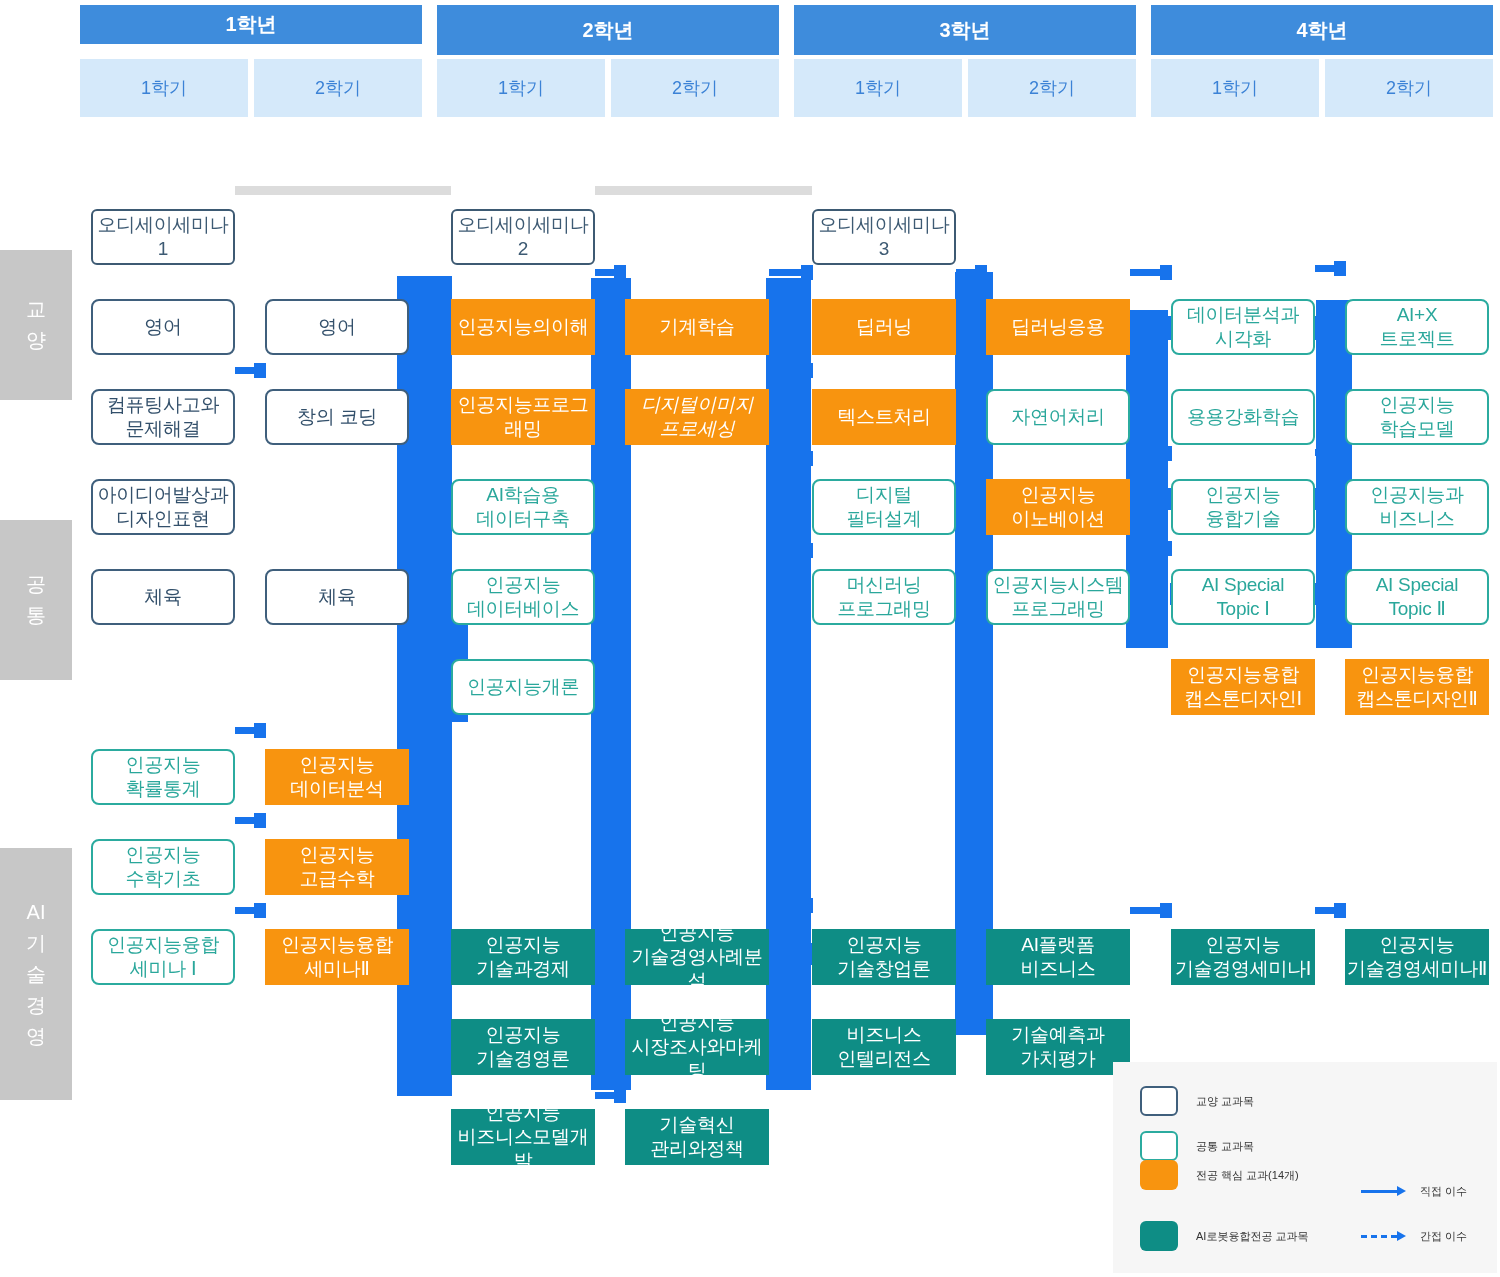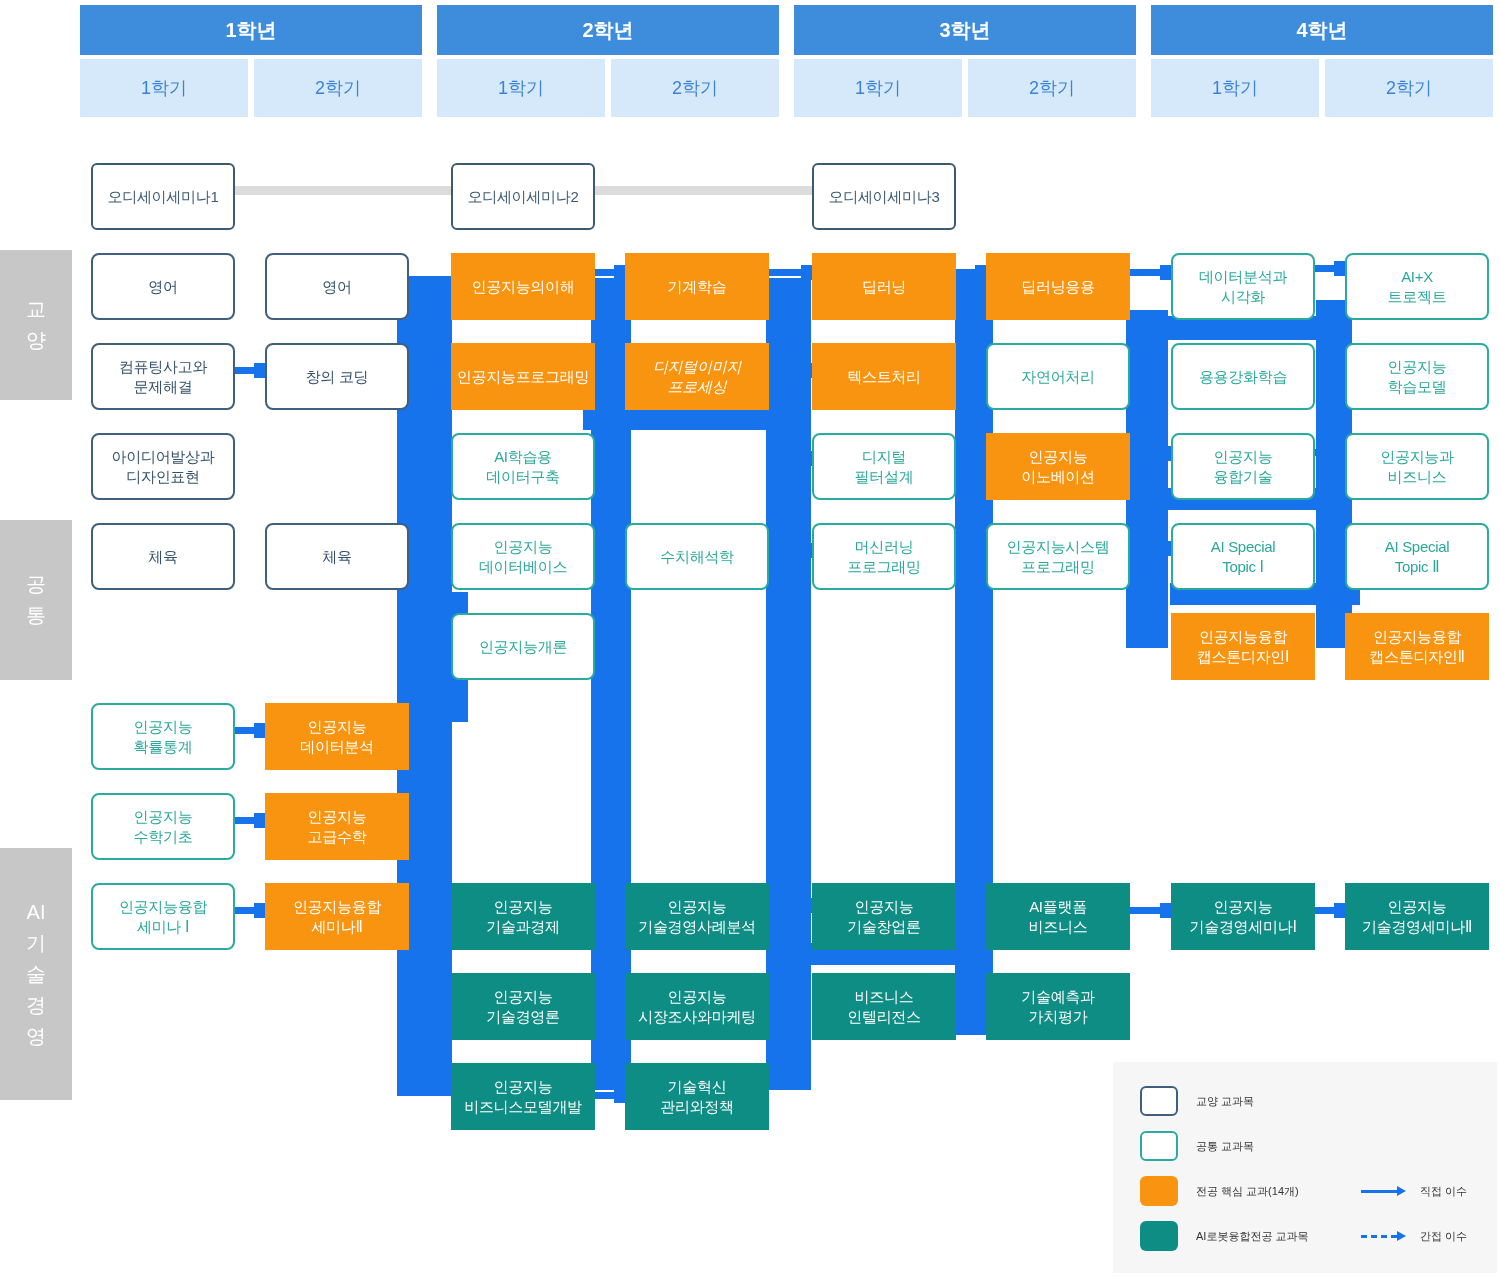--- a/index.html
+++ b/index.html
@@ -4,22 +4,22 @@
 <style>
   html,body{margin:0;padding:0;background:#fff;}
   .canvas{position:relative;width:1500px;height:1277px;background:#ffffff;overflow:hidden;
           font-family:"Liberation Sans","DejaVu Sans",sans-serif;}
   .abs{position:absolute;box-sizing:border-box;}
   .year-bar{background:#3E8CDC;color:#fff;font-size:20px;font-weight:bold;
             display:flex;align-items:center;justify-content:center;z-index:2;}
   .sem-bar{background:#D5E9FA;color:#3B82D6;font-size:18px;
            display:flex;align-items:center;justify-content:center;z-index:2;}
   .course{display:flex;align-items:center;justify-content:center;text-align:center;
-          font-size:15px;line-height:1.28;white-space:pre-line;letter-spacing:-0.3px;
-          width:144px;height:67px;z-index:3;font-weight:500;}
+          font-size:19px;line-height:1.28;white-space:pre-line;letter-spacing:-0.3px;
+          width:144px;height:56px;z-index:3;font-weight:500;margin-top:46px;}
   .course.liberal{background:#fff;border:2px solid #3F5F7C;border-radius:8px;color:#33506B;}
   .course.common{background:#fff;border:2px solid #2BAB9F;border-radius:8px;color:#2AA79B;}
   .course.core{background:#F8940F;color:#fff;}
   .course.tech{background:#0E8D85;color:#fff;}
   .course.odyssey{background:#fff;border:2px solid #3D5A73;border-radius:6px;color:#3D5A73;}
   .trunk{background:#1773EC;z-index:1;}
   .conn{background:#1773EC;height:7px;z-index:2;}
   .conn::after{content:"";position:absolute;right:0;top:-4px;width:12px;height:15px;background:#1773EC;}
   .grayline{background:#DCDCDC;z-index:0;}
   .section{background:#C7C7C7;color:#fff;display:flex;align-items:center;justify-content:center;
@@ -35,21 +35,21 @@
   .leg-arrow-row{position:absolute;display:flex;align-items:center;gap:14px;height:30px;}
   .leg-arrow{display:flex;align-items:center;}
   .leg-line{width:36px;height:3px;background:#1773EC;}
   .leg-line.dashed{height:0;background:none;border-top:3px dashed #1773EC;}
   .leg-head{width:0;height:0;border-left:9px solid #1773EC;border-top:5px solid transparent;border-bottom:5px solid transparent;}
 </style>
 </head>
 <body>
 
 <div class="canvas" id="canvas">
-    <div class="abs year-bar" style="left: 80px; top: 5px; width: 342px; height: 50px;">1학년</div>
+    <div class="abs year-bar" style="left: 80px; top: 5px; width: 342px; height: 39px;">1학년</div>
     <div class="abs sem-bar" style="left: 80px; top: 59px; width: 168px; height: 58px;">1학기</div>
     <div class="abs sem-bar" style="left: 254px; top: 59px; width: 168px; height: 58px;">2학기</div>
     <div class="abs year-bar" style="left: 437px; top: 5px; width: 342px; height: 50px;">2학년</div>
     <div class="abs sem-bar" style="left: 437px; top: 59px; width: 168px; height: 58px;">1학기</div>
     <div class="abs sem-bar" style="left: 611px; top: 59px; width: 168px; height: 58px;">2학기</div>
     <div class="abs year-bar" style="left: 794px; top: 5px; width: 342px; height: 50px;">3학년</div>
     <div class="abs sem-bar" style="left: 794px; top: 59px; width: 168px; height: 58px;">1학기</div>
     <div class="abs sem-bar" style="left: 968px; top: 59px; width: 168px; height: 58px;">2학기</div>
     <div class="abs year-bar" style="left: 1151px; top: 5px; width: 342px; height: 50px;">4학년</div>
     <div class="abs sem-bar" style="left: 1151px; top: 59px; width: 168px; height: 58px;">1학기</div>
@@ -134,21 +134,20 @@
     <div class="abs course core" style="left: 265px; top: 703px;">인공지능
 데이터분석</div>
     <div class="abs course core" style="left: 265px; top: 793px;">인공지능
 고급수학</div>
     <div class="abs course core" style="left: 265px; top: 883px;">인공지능융합
 세미나Ⅱ</div>
     <div class="abs course common" style="left: 451px; top: 433px;">AI학습용
 데이터구축</div>
     <div class="abs course common" style="left: 451px; top: 523px;">인공지능
 데이터베이스</div>
-    <div class="abs course common" style="left: 625px; top: 523px;">수치해석학</div>
     <div class="abs course common" style="left: 986px; top: 343px;">자연어처리</div>
     <div class="abs course common" style="left: 451px; top: 613px;">인공지능개론</div>
     <div class="abs course common" style="left: 812px; top: 433px;">디지털
 필터설계</div>
     <div class="abs course common" style="left: 812px; top: 523px;">머신러닝
 프로그래밍</div>
     <div class="abs course common" style="left: 986px; top: 523px;">인공지능시스템
 프로그래밍</div>
     <div class="abs course common" style="left: 1171px; top: 253px;">데이터분석과
 시각화</div>
@@ -197,21 +196,21 @@
 관리와정책</div>
     <div class="abs legend" style="left: 1113px; top: 1062px; width: 384px; height: 211px;">
       <div class="leg-item" style="left: 27px; top: 24px;">
         <div class="sw liberal"></div>
         <span class="leg-label">교양 교과목</span>
       </div>
       <div class="leg-item" style="left: 27px; top: 69px;">
         <div class="sw common"></div>
         <span class="leg-label">공통 교과목</span>
       </div>
-      <div class="leg-item" style="left: 27px; top: 114px;">
+      <div class="leg-item" style="left: 27px; top: 98px;">
         <div class="sw core"></div>
         <span class="leg-label">전공 핵심 교과(14개)</span>
       </div>
       <div class="leg-item" style="left: 27px; top: 159px;">
         <div class="sw tech"></div>
         <span class="leg-label">AI로봇융합전공 교과목</span>
       </div>
       <div class="leg-arrow-row" style="left: 248px; top: 114px;">
         <span class="leg-arrow">
           <span class="leg-line"></span>

